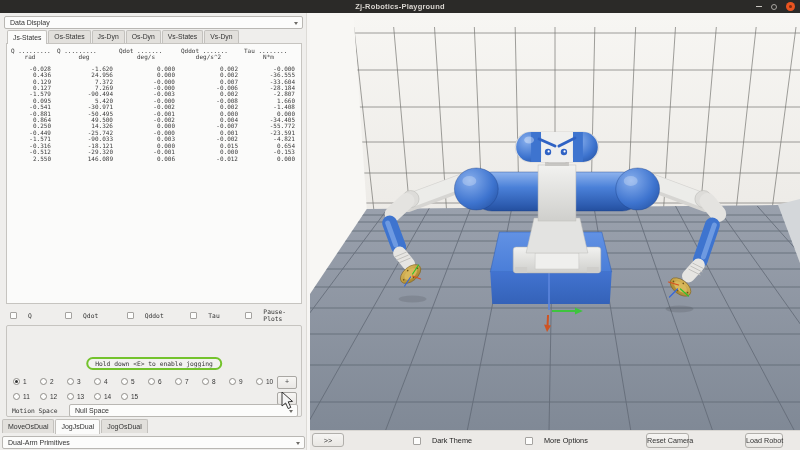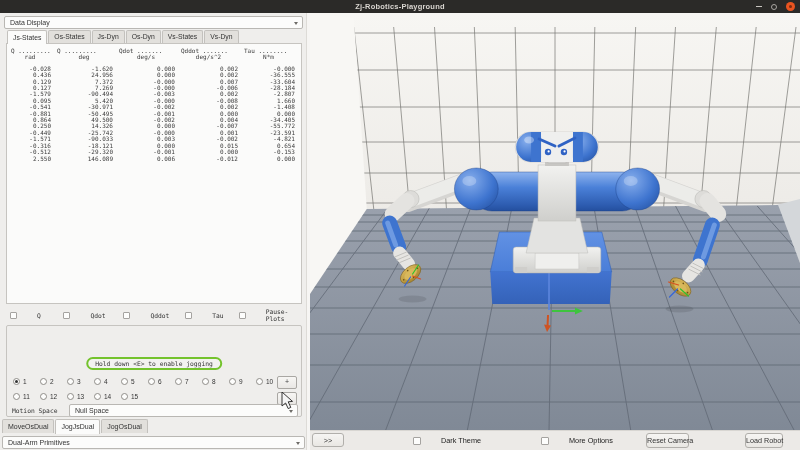--- a/index.html
+++ b/index.html
@@ -33,21 +33,21 @@
   .data-panel{position:absolute;left:6px;top:30px;width:296px;height:261px;background:#fbfbfa;
        border:1px solid #c6c4c0;box-sizing:border-box;overflow:hidden;}
   .grid-row{display:grid;grid-template-columns:46px 62px 62px 63px 57px;
        font-family:"DejaVu Sans Mono",monospace;font-size:6px;line-height:6.4px;color:#3c3c3c;}
   .thead{margin-top:4px;}
   .thead .hname{text-align:left;padding-left:4px;white-space:pre;overflow:hidden;}
   .tunits .unit{text-align:center;}
   .tbody{margin-top:5px;}
   .trow span{text-align:right;padding-right:2px;}
   
-  .check{display:flex;align-items:center;gap:20px;font-family:"DejaVu Sans Mono",monospace;font-size:6.3px;color:#333;}
+  .check{display:flex;align-items:center;gap:11px;font-family:"DejaVu Sans Mono",monospace;font-size:6.3px;color:#333;}
   .cb{width:7px;height:7px;border:1px solid #a5a3a0;background:#fdfdfc;border-radius:1px;box-sizing:border-box;flex:none;}
   .check-row{position:absolute;left:6px;top:295px;width:296px;height:14px;display:flex;align-items:center;padding-left:4px;box-sizing:border-box;}
   .check-row .check:nth-child(1){width:58px;}
   .check-row .check:nth-child(2){width:65px;}
   .check-row .check:nth-child(3){width:67px;}
   .check-row .check:nth-child(4){width:58px;}
   
   .groupbox{position:absolute;left:6px;top:312px;width:296px;height:92px;border:1px solid #c6c4c0;
        border-radius:2px;box-sizing:border-box;background:#efeeec;}
   .hint{position:absolute;left:50%;transform:translateX(-50%);top:31px;border:2px solid var(--hint-green,#74c32d);
@@ -77,21 +77,21 @@
   
   .bottom-bar{position:absolute;left:310px;top:430px;width:490px;height:20px;background:#eceae7;border-top:1px solid #d8d6d2;box-sizing:border-box;}
   .btn{position:absolute;background:linear-gradient(#f6f5f3,#e9e7e3);border:1px solid #b1afab;border-radius:3px;
        box-sizing:border-box;font-size:7.2px;color:#333;text-align:center;line-height:13px;white-space:nowrap;}
   .btn.expand{left:2px;top:2px;width:32px;height:14px;}
   .btn.reset{left:336px;top:2px;width:43px;height:15px;}
   .btn.load{right:17px;top:2px;width:38px;height:15px;}
   .check.bb{position:absolute;top:5px;font-family:"Liberation Sans",sans-serif;font-size:7.3px;color:#222;}
   .check.bb .cb{width:8px;height:8px;}
   .check.bb.dark{left:103px;}
-  .check.bb.more{left:231px;}
+  .check.bb.more{left:215px;}
   
   .cursor{position:absolute;left:281px;top:392px;z-index:10;pointer-events:none;}
 </style>
 </head>
 <body>
 
 <div class="app">
 
   <div class="titlebar">
     <span class="title">Zj-Robotics-Playground</span>

